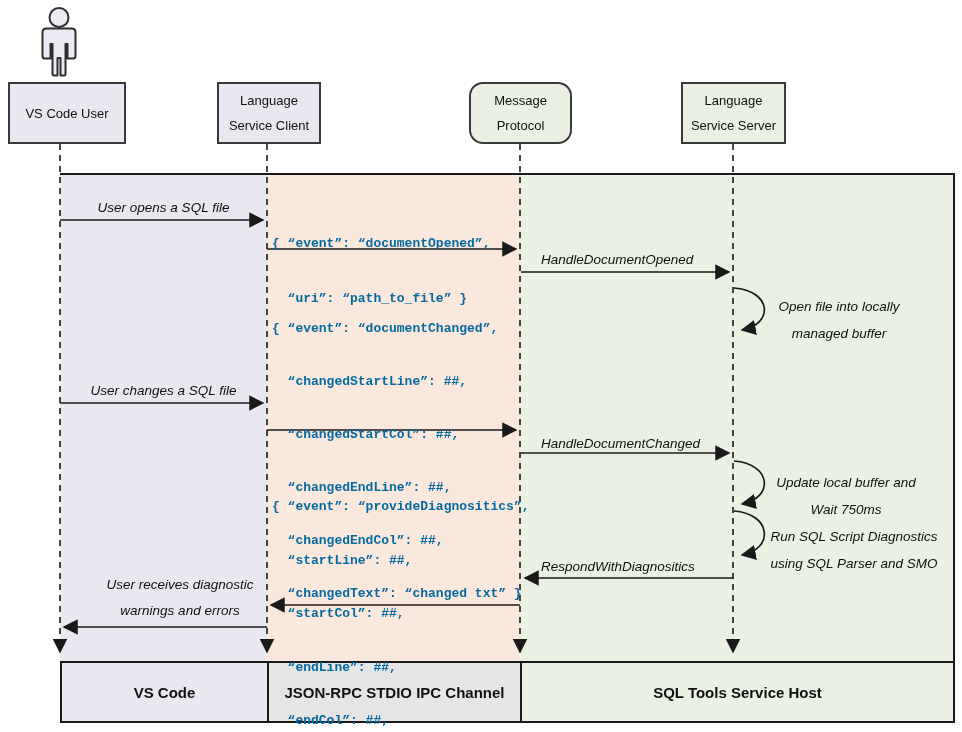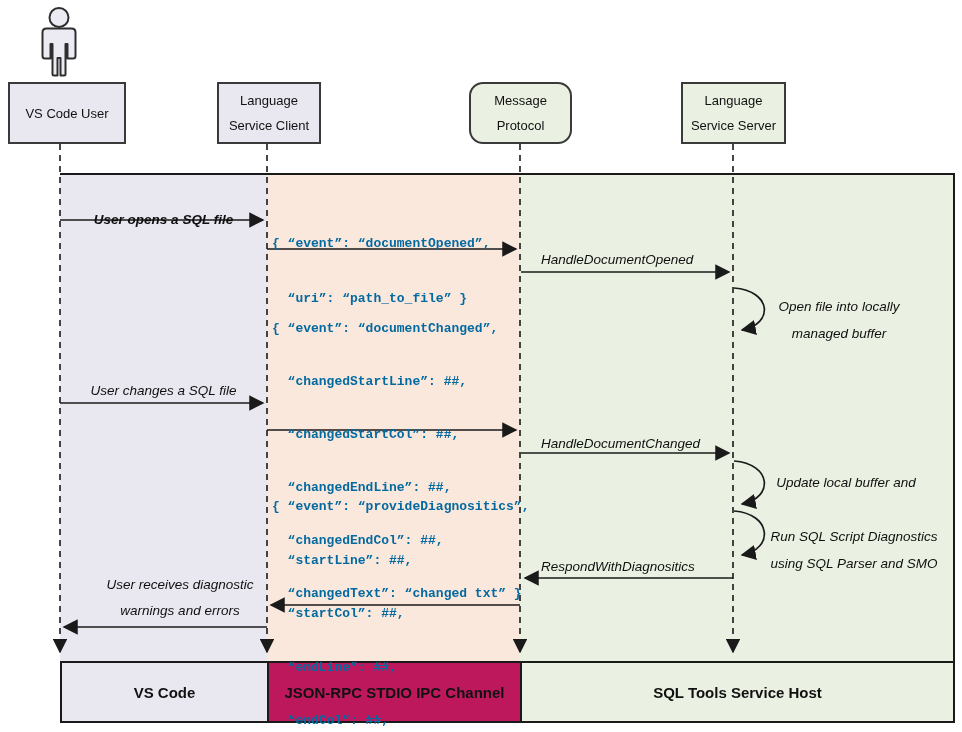--- a/index.html
+++ b/index.html
@@ -110,36 +110,37 @@
   </div>
   <div class="actor-box fill-green" style="left:469px; width:103px;border-radius:14px;">
     <div>Message</div>
     <div>Protocol</div>
   </div>
   <div class="actor-box fill-green" style="left:681px; width:105px;">
     <div>Language</div>
     <div>Service Server</div>
   </div>
 
-  <div class="msg-label centered" style="left:60px; width:207px; top:212px;font-weight:bold;">User opens a SQL file</div>
+  <div class="msg-label centered" style="left:60px; width:207px; top:200px;">User opens a SQL file</div>
   <div class="msg-label centered" style="left:60px; width:207px; top:383px;">User changes a SQL file</div>
   <div class="msg-label centered two-line" style="left:60px; width:240px; top:572px;">
     <div>User receives diagnostic</div>
     <div>warnings and errors</div>
   </div>
   <div class="msg-label" style="left:541px; top:252px;">HandleDocumentOpened</div>
   <div class="msg-label" style="left:541px; top:436px;">HandleDocumentChanged</div>
   <div class="msg-label" style="left:541px; top:559px;">RespondWithDiagnositics</div>
 
   <div class="msg-label centered note-label" style="left:765px; width:148px; top:293px;">
     <div>Open file into locally</div>
     <div>managed buffer</div>
   </div>
   <div class="msg-label centered note-label" style="left:770px; width:152px; top:469px;">
     <div>Update local buffer and</div>
+    <div>Wait 750ms</div>
   </div>
   <div class="msg-label centered note-label" style="left:770px; width:168px; top:523px;">
     <div>Run SQL Script Diagnostics</div>
     <div>using SQL Parser and SMO</div>
   </div>
 
   <div class="payload loose" style="top:201px;">
     <div>{ “event”: “documentOpened”,</div>
     <div>  “uri”: “path_to_file” }</div>
   </div>
@@ -156,20 +157,20 @@
     <div>  “startLine”: ##,</div>
     <div>  “startCol”: ##,</div>
     <div>  “endLine”: ##,</div>
     <div>  “endCol”: ##,</div>
     
   </div>
 
   <div class="bottom-box fill-lavender" style="left:60px; width:209px;">
     <span>VS Code</span>
   </div>
-  <div class="bottom-box fill-lavender" style="left:267px; width:255px; background:#be185d;">
+  <div class="bottom-box fill-lavender" style="left:267px; width:255px; background:#e5e5e5;">
     <span>JSON-RPC STDIO IPC Channel</span>
   </div>
   <div class="bottom-box fill-green" style="left:520px; width:435px;">
     <span>SQL Tools Service Host</span>
   </div>
 
 </div>
 
 </body></html>

